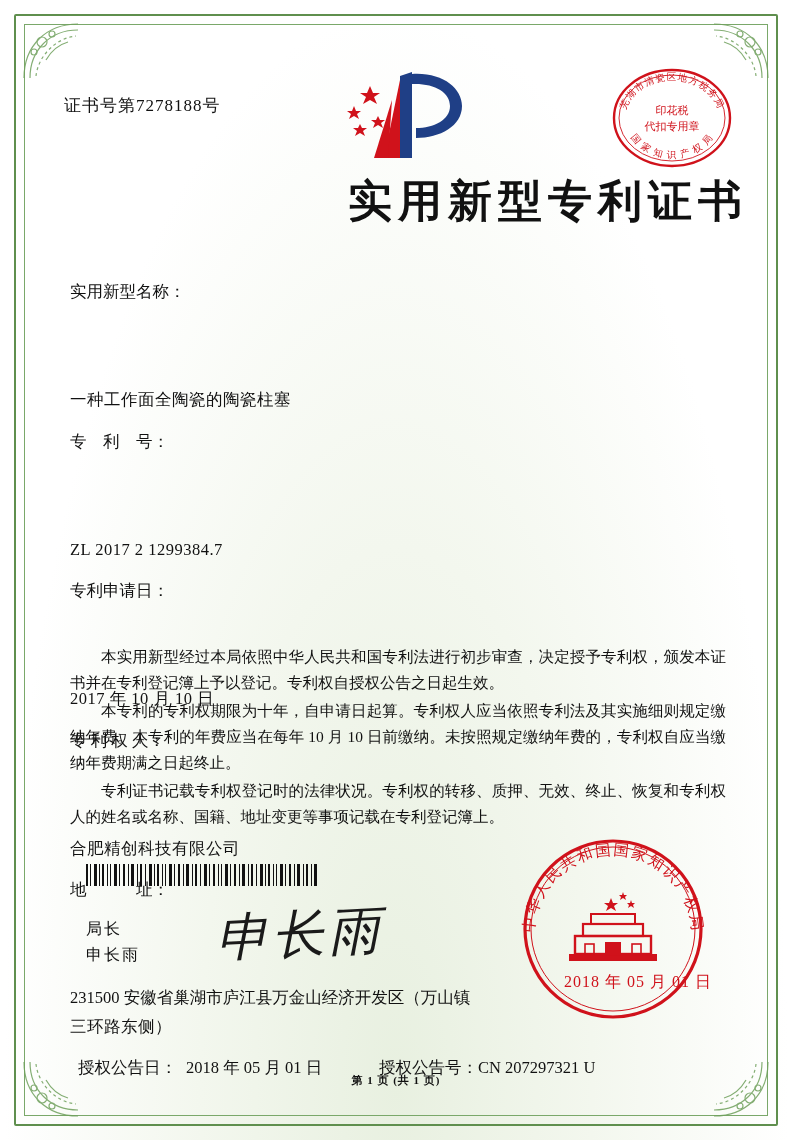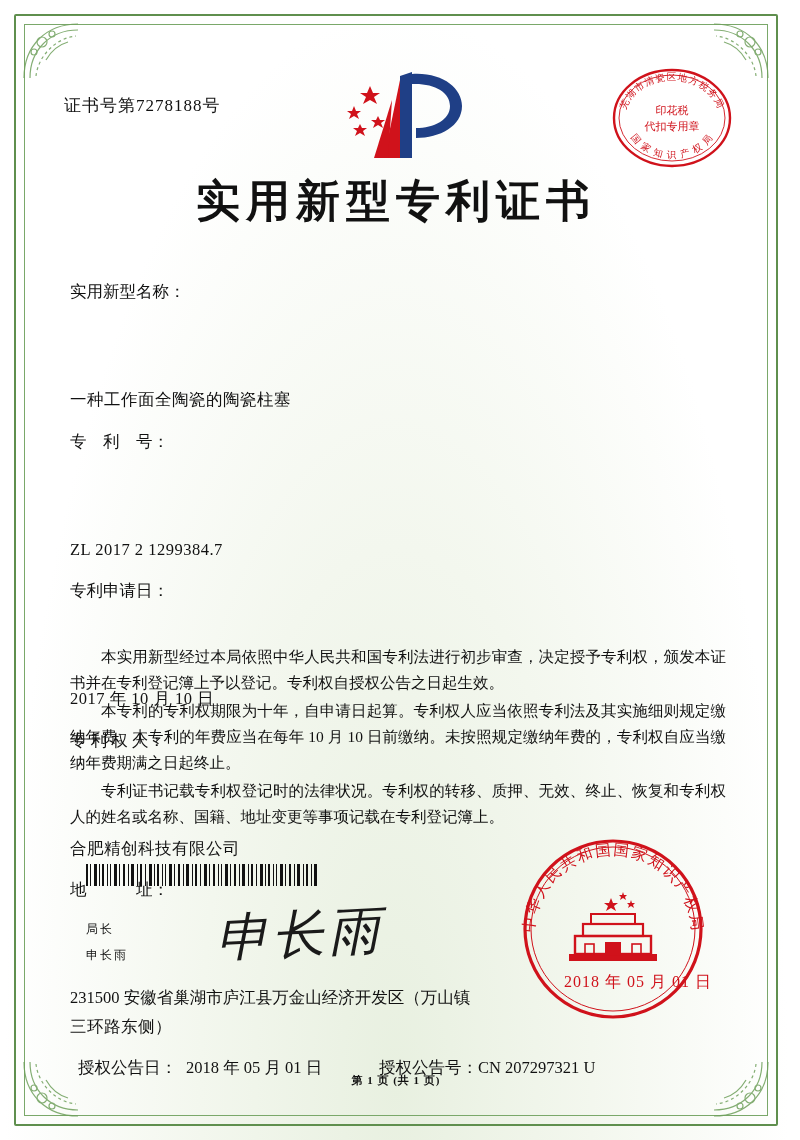--- a/index.html
+++ b/index.html
@@ -57,21 +57,21 @@
 
   
   .seal-top{
     position:absolute;right:10px;top:18px;
     width:132px;height:112px;
   }
 
   
   .title{
     position:absolute;left:0;right:0;top:128px;
-    text-align:center;
+    text-align:right;
     font-size:44px;
     font-weight:bold;
     letter-spacing:6px;
     color:#111;
     font-family:"Liberation Serif","DejaVu Serif",serif;
   }
 
   
   .fields{
     position:absolute;left:26px;top:240px;right:20px;
@@ -101,21 +101,21 @@
 
   
   .barcode{
     position:absolute;left:42px;top:820px;
     width:232px;height:22px;
   }
 
   
   .sig-label{
     position:absolute;left:42px;top:872px;
-    font-size:12px;line-height:26px;color:#111;letter-spacing:2px;
+    font-size:16px;line-height:26px;color:#111;letter-spacing:2px;
   }
   .sig-script{
     position:absolute;left:172px;top:856px;
     font-size:52px;
     color:#1a1a1a;
     font-family:"Liberation Serif","DejaVu Serif",serif;
     font-style:italic;
     letter-spacing:4px;
     transform:rotate(-3deg);
   }

